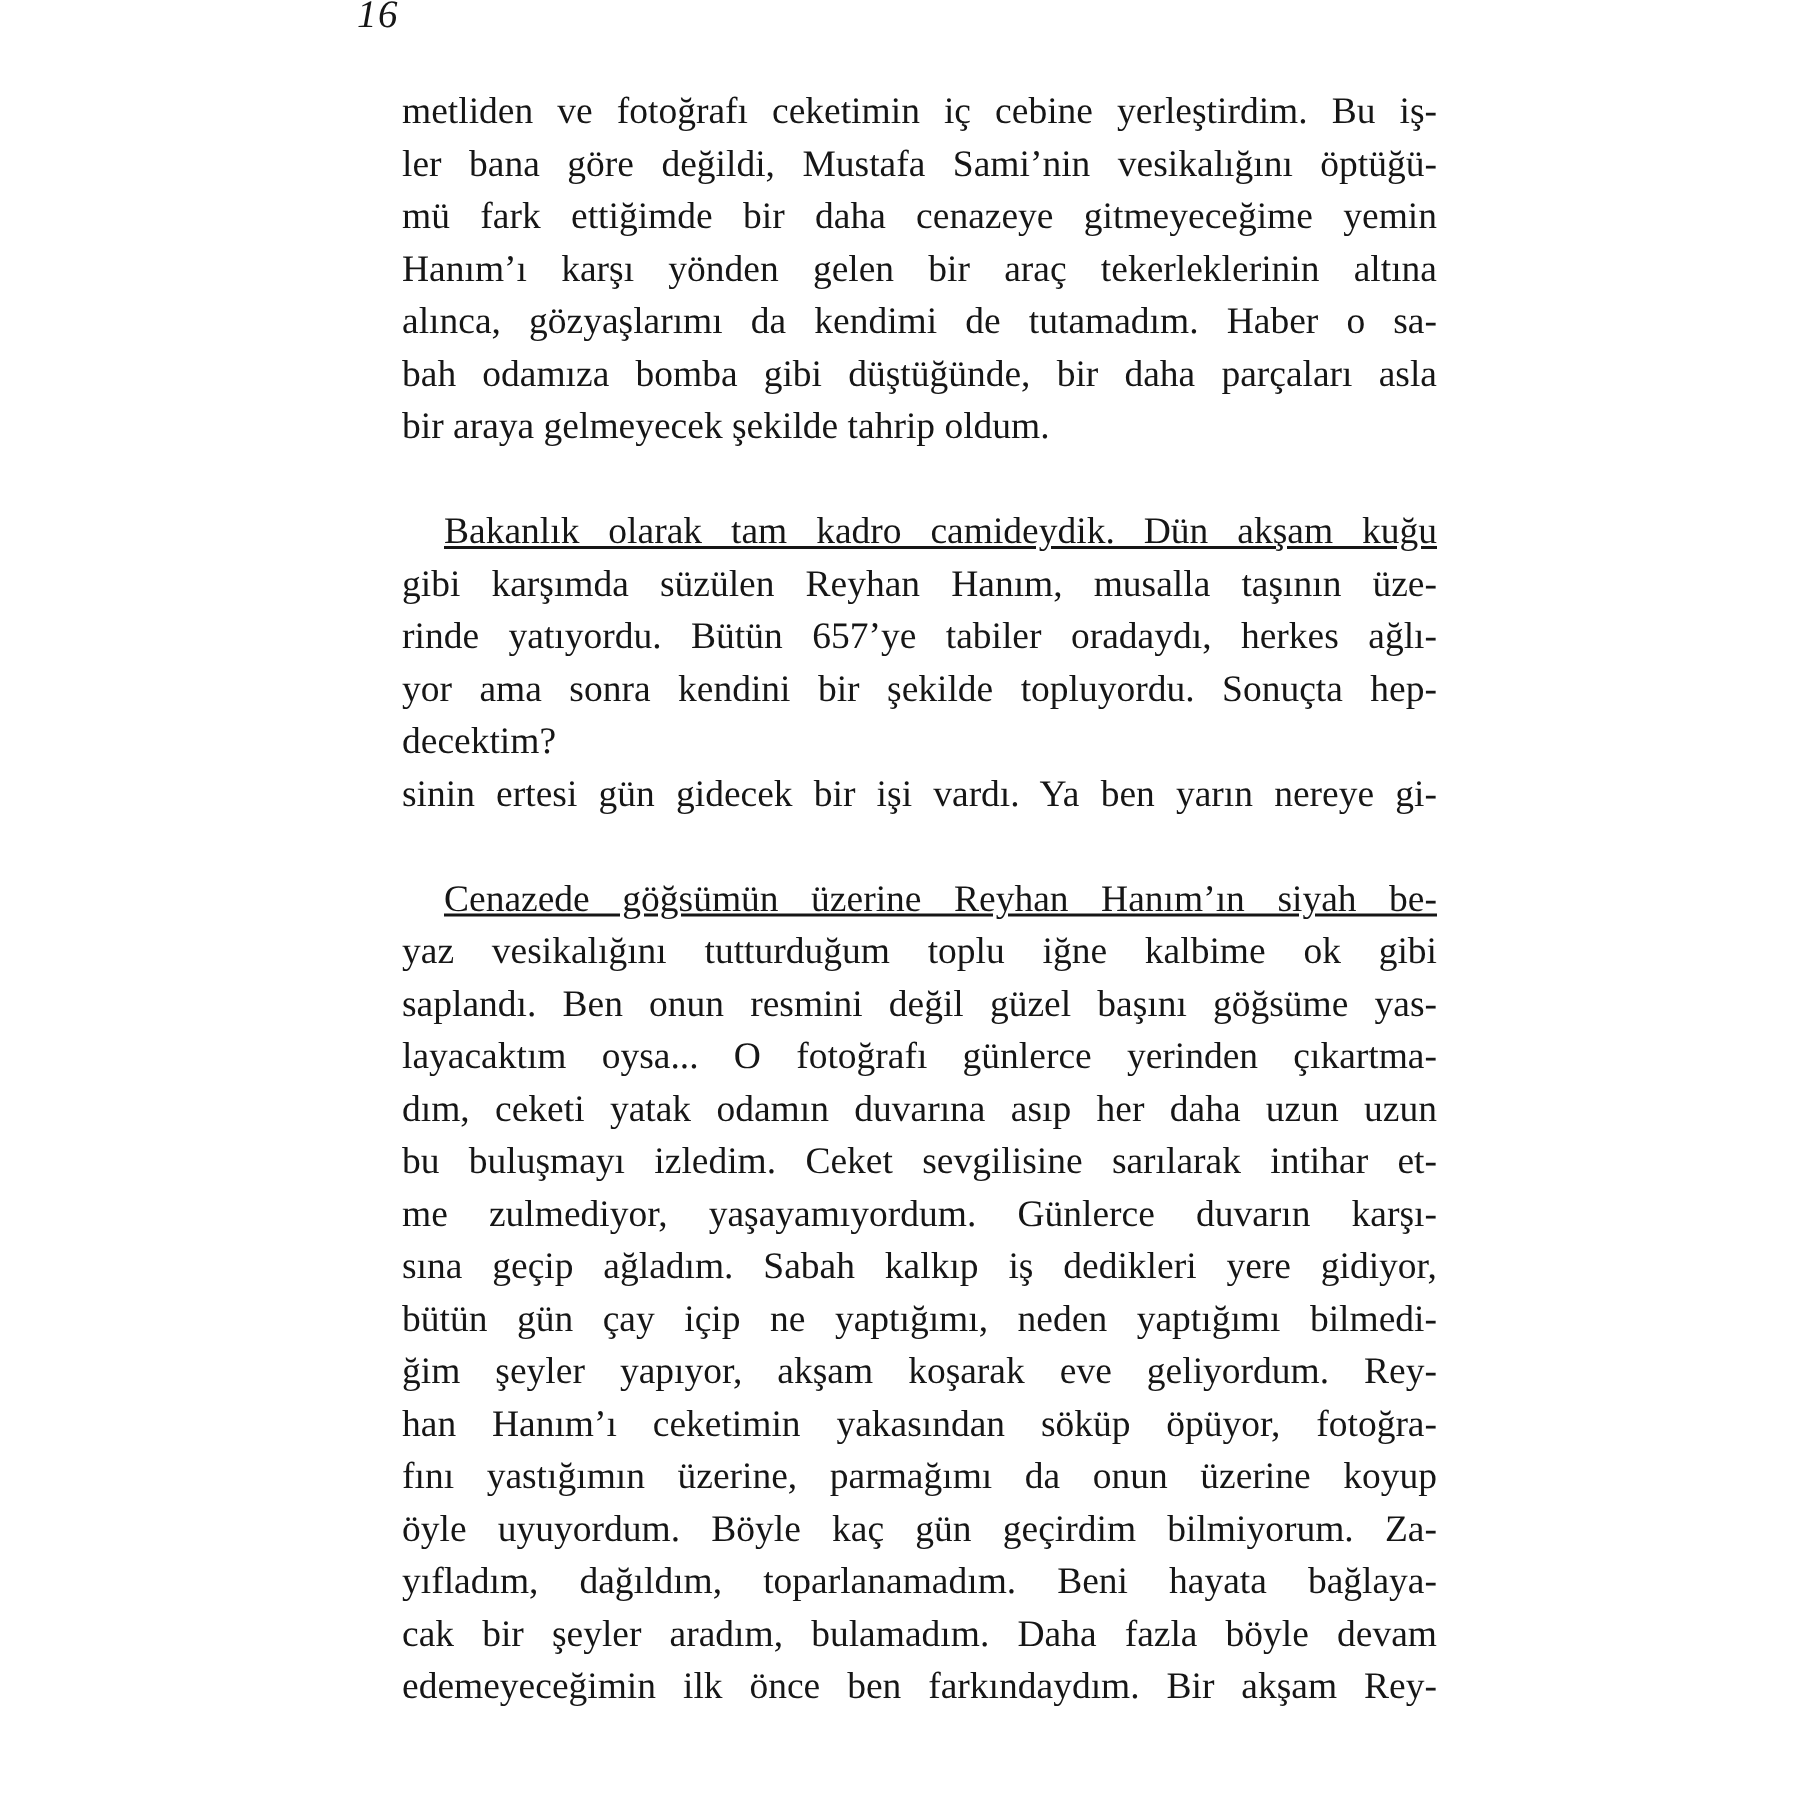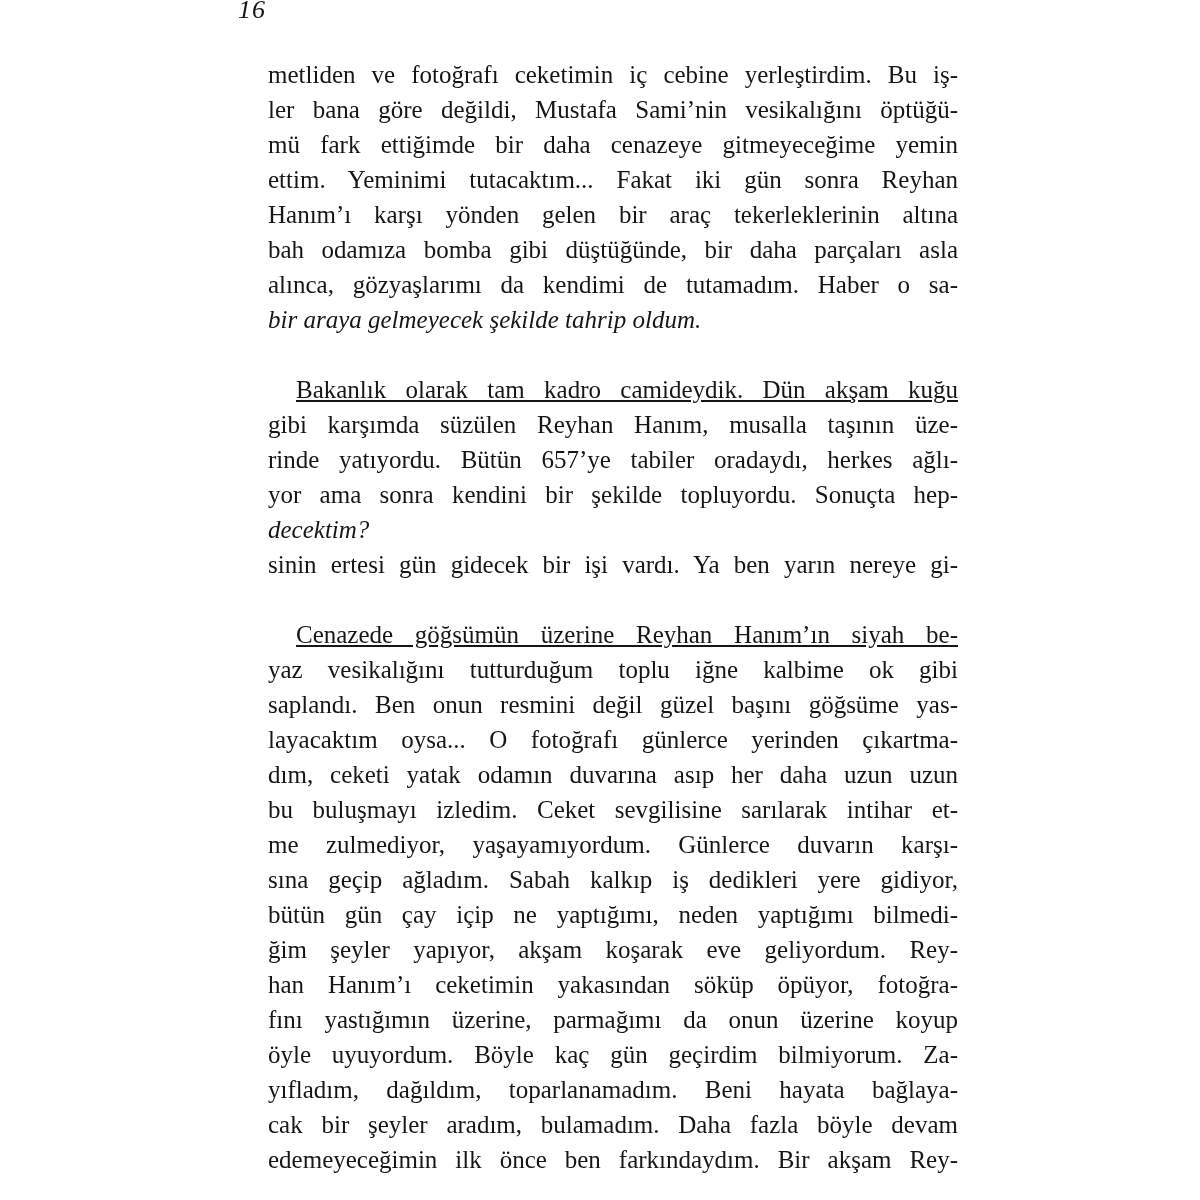--- a/index.html
+++ b/index.html
@@ -42,41 +42,39 @@
   .line {
     height: 35px;
     overflow: hidden;
     text-align: justify;
     text-align-last: justify;
     white-space: normal;
     margin-left: 24px;
   }
   .line.endp {
     text-align-last: left;
-    font-style: italic;
   }
   .line.indent {
     text-indent: 28px;
     text-decoration: underline;
   }
 </style>
 </head>
 <body>
 
 <div class="page">
   <div class="page-number">16</div>
   <div class="text-block">
       <div class="paragraph">
         <div class="line">metliden ve fotoğrafı ceketimin iç cebine yerleştirdim. Bu iş-</div>
         <div class="line">ler bana göre değildi, Mustafa Sami’nin vesikalığını öptüğü-</div>
         <div class="line">mü fark ettiğimde bir daha cenazeye gitmeyeceğime yemin</div>
-        <div class="line">ettim. Yeminimi tutacaktım... Fakat iki gün sonra Reyhan</div>
         <div class="line">Hanım’ı karşı yönden gelen bir araç tekerleklerinin altına</div>
+        <div class="line">alınca, gözyaşlarımı da kendimi de tutamadım. Haber o sa-</div>
         <div class="line">bah odamıza bomba gibi düştüğünde, bir daha parçaları asla</div>
-        <div class="line">alınca, gözyaşlarımı da kendimi de tutamadım. Haber o sa-</div>
         <div class="line endp">bir araya gelmeyecek şekilde tahrip oldum.</div>
       </div>
       <div class="paragraph">
         <div class="line indent">Bakanlık olarak tam kadro camideydik. Dün akşam kuğu</div>
         <div class="line">gibi karşımda süzülen Reyhan Hanım, musalla taşının üze-</div>
         <div class="line">rinde yatıyordu. Bütün 657’ye tabiler oradaydı, herkes ağlı-</div>
         <div class="line">yor ama sonra kendini bir şekilde topluyordu. Sonuçta hep-</div>
         <div class="line endp">decektim?</div>
         <div class="line">sinin ertesi gün gidecek bir işi vardı. Ya ben yarın nereye gi-</div>
       </div>

